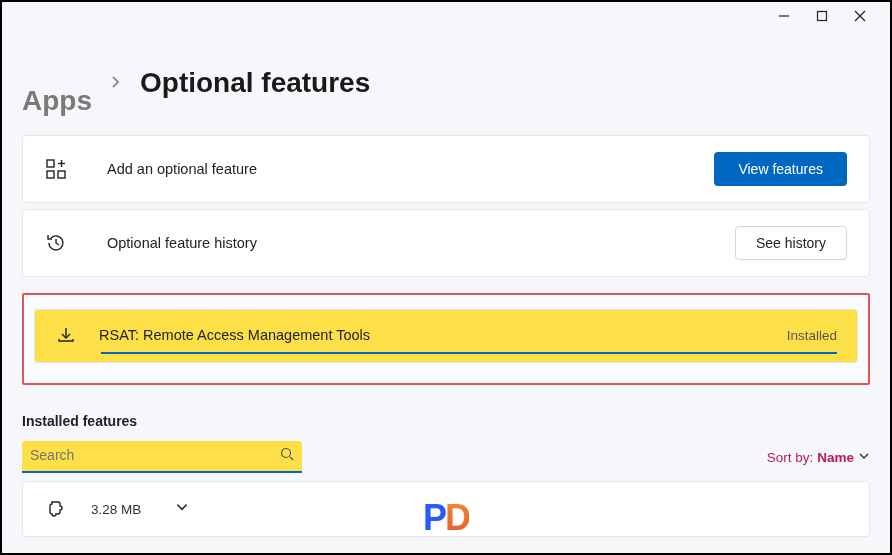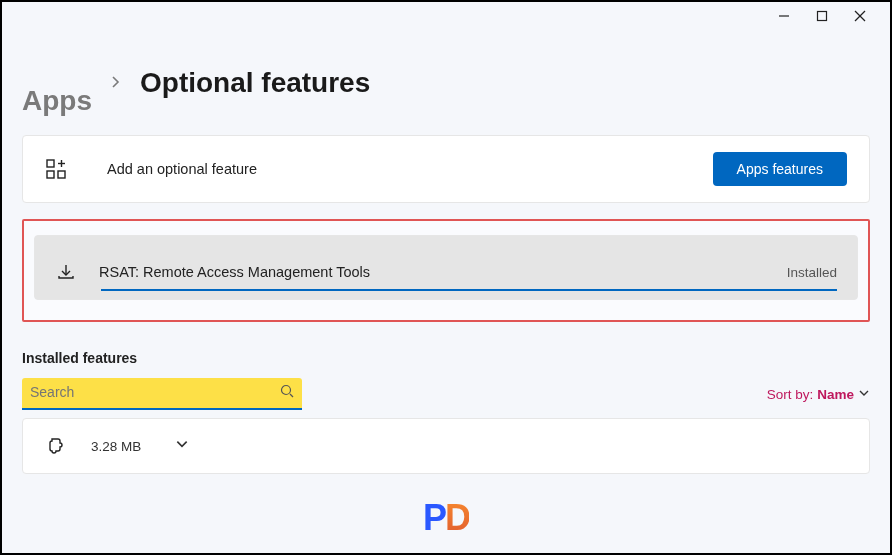--- a/index.html
+++ b/index.html
@@ -104,24 +104,24 @@
     margin-top: 16px;
     background: #fafbfe;
   }
   .section-title {
     font-size: 14px;
     font-weight: 600;
     color: #222;
     margin-bottom: 12px;
   }
   .recent-row {
-    background: #e5e5e5;
+    background: #fde047;
     border: 1px solid #e6e6e6;
     border-radius: 4px;
-    padding: 25px 20px 8px 20px;
+    padding: 14px 20px 8px 20px;
     display: flex;
     flex-direction: column;
     gap: 6px;
   }
   .recent-top {
     display: flex;
     align-items: center;
     gap: 22px;
   }
   .recent-top .label {
@@ -251,23 +251,34 @@
     <span class="icon-box">
       <svg width="22" height="22" viewBox="0 0 22 22" fill="none" stroke="#222" stroke-width="1.4">
         <rect x="2" y="2" width="7" height="7"></rect>
         <rect x="2" y="13" width="7" height="7"></rect>
         <rect x="13" y="13" width="7" height="7"></rect>
         <line x1="16.5" y1="2" x2="16.5" y2="9"></line>
         <line x1="13" y1="5.5" x2="20" y2="5.5"></line>
       </svg>
     </span>
     <span class="card-label">Add an optional feature</span>
-    <button class="primary-btn">Apps features</button>
-  </div>
-
+    <button class="primary-btn">View features</button>
+  </div>
+
+  <div class="card">
+    <span class="icon-box">
+      <svg width="22" height="22" viewBox="0 0 22 22" fill="none" stroke="#222" stroke-width="1.4">
+        <path d="M4 11a7 7 0 1 0 2-5"></path>
+        <polyline points="3,3 3,7 7,7"></polyline>
+        <polyline points="11,7 11,11 14,13"></polyline>
+      </svg>
+    </span>
+    <span class="card-label">Optional feature history</span>
+    <button class="secondary-btn">See history</button>
+  </div>
 
   <div class="callout">
     <div class="recent-row">
       <div class="recent-top">
         <span class="icon-box">
           <svg width="20" height="20" viewBox="0 0 20 20" fill="none" stroke="#222" stroke-width="1.4">
             <line x1="10" y1="3" x2="10" y2="12"></line>
             <polyline points="6,9 10,13 14,9"></polyline>
             <path d="M3 14 v2 h14 v-2"></path>
           </svg>

